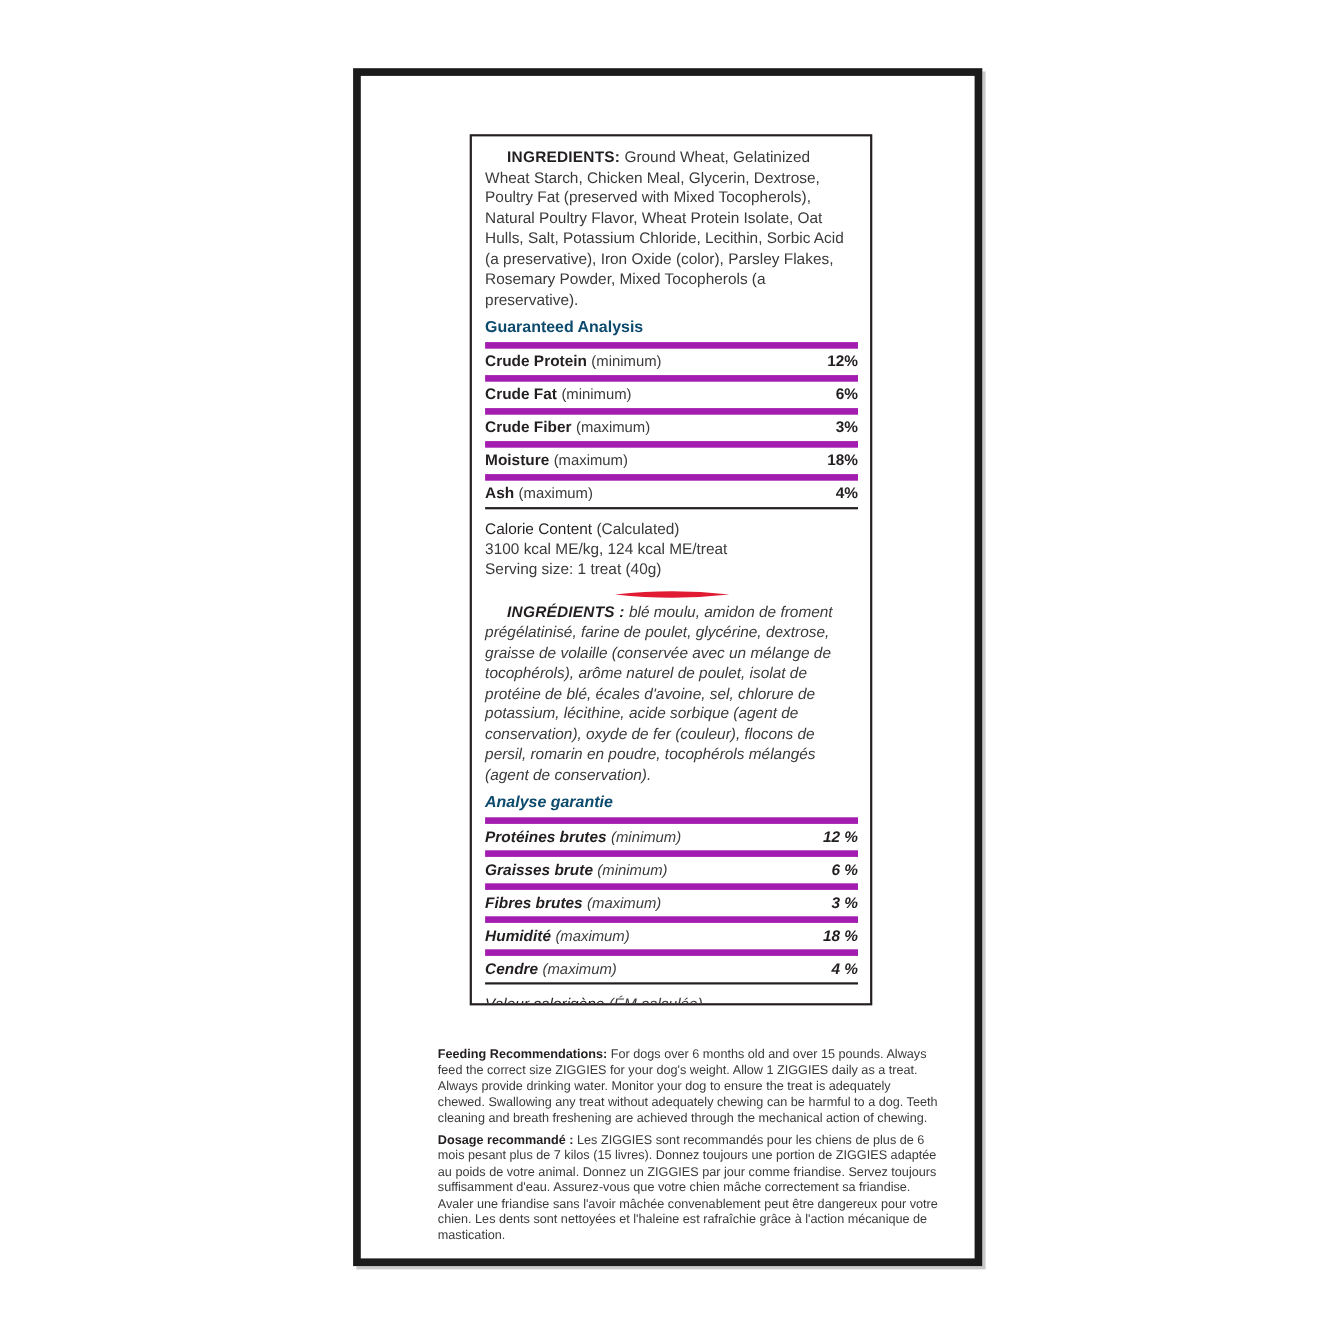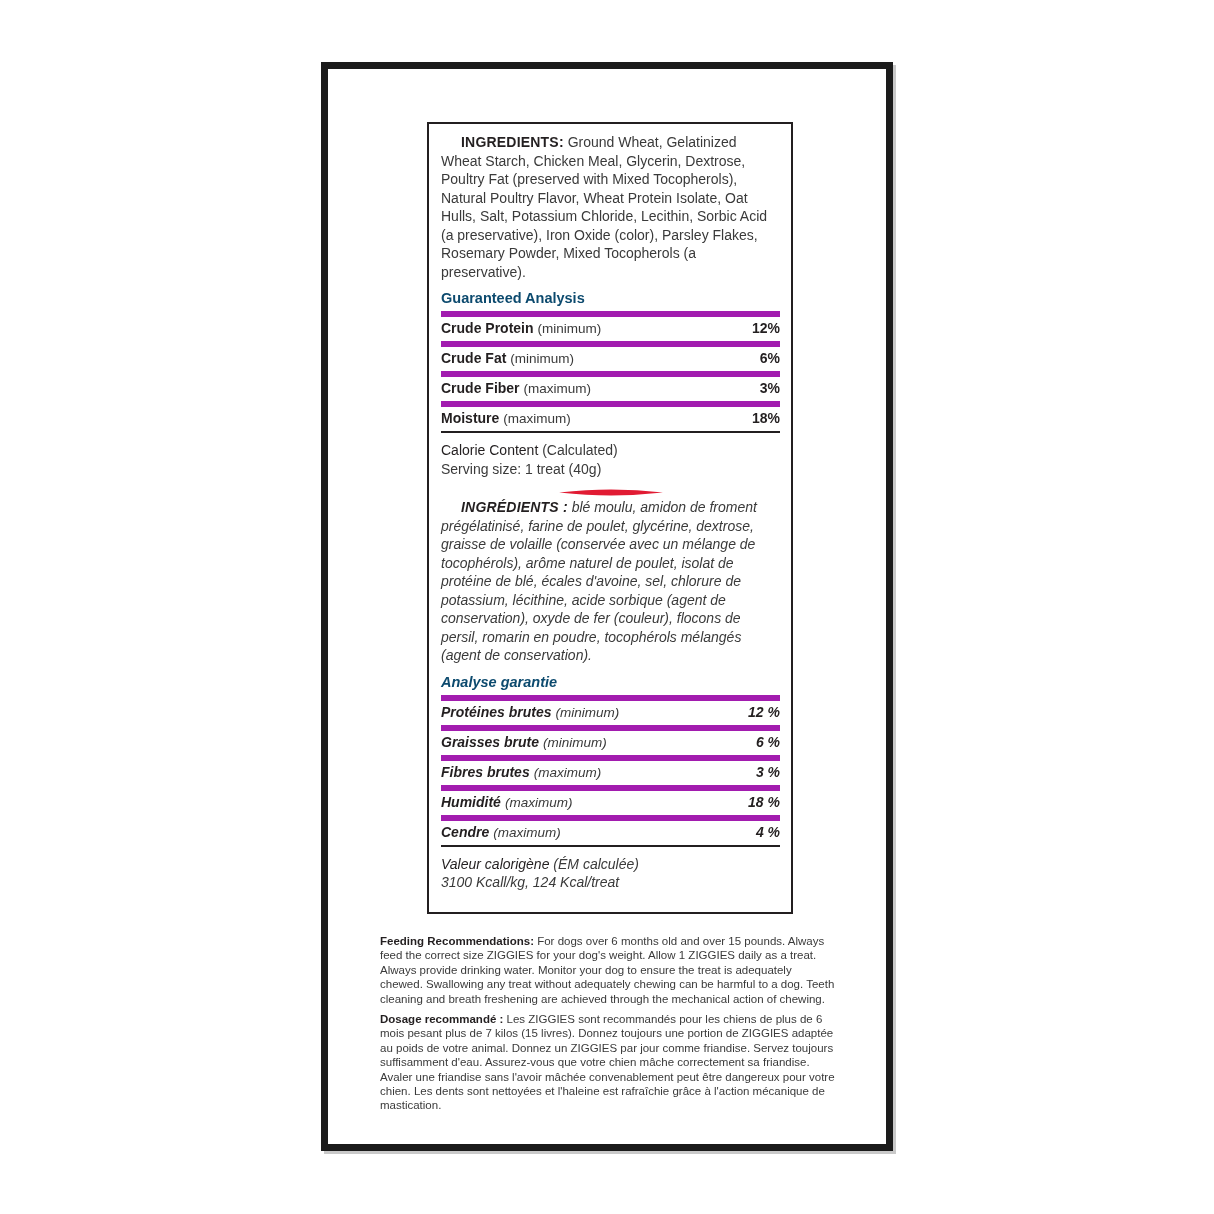--- a/index.html
+++ b/index.html
@@ -64,21 +64,21 @@
   .cal-block { margin-top: 8px; font-size: 14px; line-height: 18.5px; color: #3a3a3a; }
   .cal-block .cal-title { font-weight: normal; color: #231f20; }
   .divider-wrap { text-align: center; margin: 5px 0 6px 0; height: 9px; }
   .footer-para {
     position: absolute;
     width: 457px;
     left: 380px;
     font-size: 11.5px;
     line-height: 14.4px;
     color: #3a3a3a;
-    margin: 0;
+    margin: 18px;
   }
   .footer-para b { color: #231f20; }
   #feeding-en { top: 934px; }
   #feeding-fr { top: 1012px; }
 </style>
 </head>
 <body>
 
 <div id="canvas">
 
@@ -99,24 +99,29 @@
         <span class="ga-val">6%</span>
       </div>
       <div class="ga-row">
         <span><span class="ga-name">Crude Fiber</span><span class="ga-qual">(maximum)</span></span>
         <span class="ga-val">3%</span>
       </div>
       <div class="ga-row">
         <span><span class="ga-name">Moisture</span><span class="ga-qual">(maximum)</span></span>
         <span class="ga-val">18%</span>
       </div>
+      <div class="ga-row">
+        <span><span class="ga-name">Ash</span><span class="ga-qual">(maximum)</span></span>
+        <span class="ga-val">4%</span>
+      </div>
     </div>
 
     <div class="cal-block">
       <div><span class="cal-title">Calorie Content</span> <span>(Calculated)</span></div>
+      <div>3100 kcal ME/kg, 124 kcal ME/treat</div>
       <div>Serving size: 1 treat (40g)</div>
     </div>
 
     <div class="divider-wrap">
       <svg width="104" height="9" viewBox="0 0 104 9">
         <path d="M0 4.5 Q28 1.6 52 1.6 Q78 1.6 104 4.5 Q78 7.4 52 7.4 Q28 7.4 0 4.5 Z" fill="#e11b33"></path>
       </svg>
     </div>
 
     <p class="para fr"><b>INGRÉDIENTS :</b> <span>blé moulu, amidon de froment prégélatinisé, farine de poulet, glycérine, dextrose, graisse de volaille (conservée avec un mélange de tocophérols), arôme naturel de poulet, isolat de protéine de blé, écales d'avoine, sel, chlorure de potassium, lécithine, acide sorbique (agent de conservation), oxyde de fer (couleur), flocons de persil, romarin en poudre, tocophérols mélangés (agent de conservation).</span></p>

